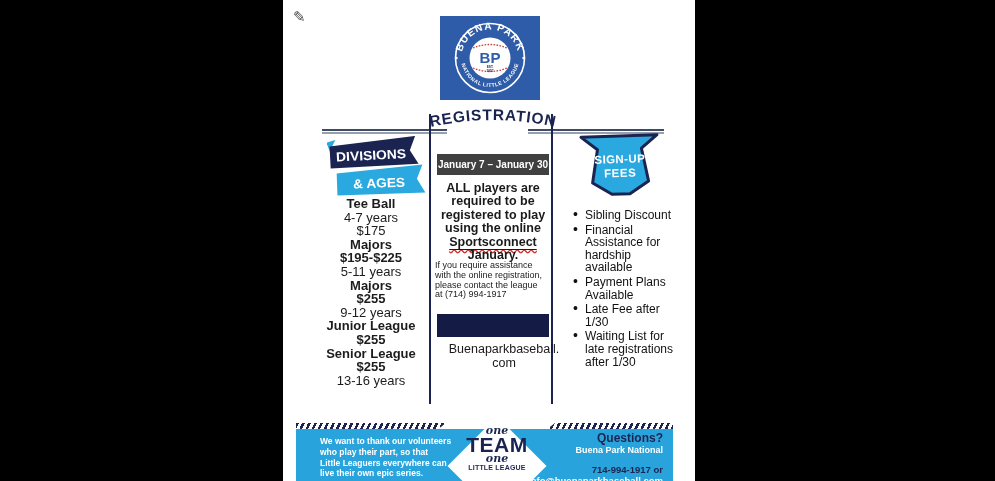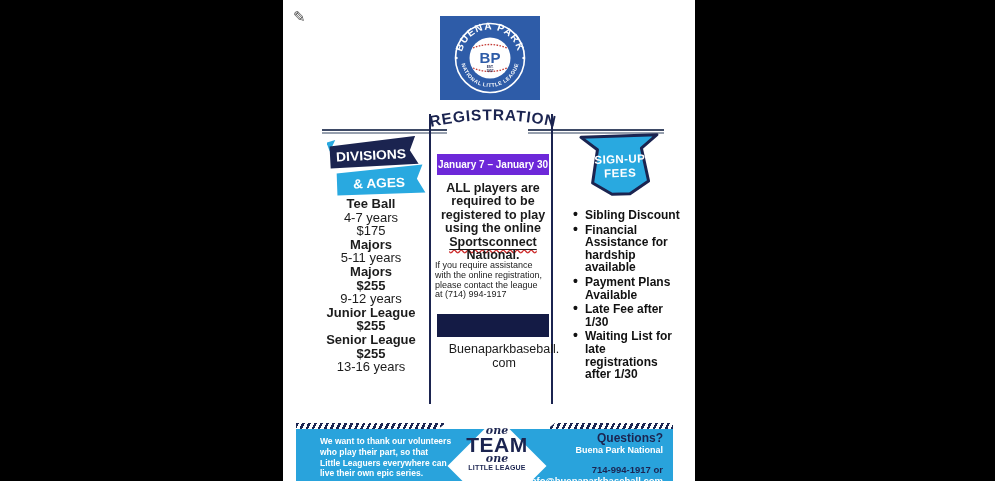--- a/index.html
+++ b/index.html
@@ -20,36 +20,36 @@
   .dline-right { left:245px; top:129px; width:136px; }
   .vline { width:2px; background:#1b2450; top:114px; height:290px; }
   .vline-1 { left:146px; } .vline-2 { left:268px; }
 
   .pennants { left:44px; top:136px; }
 
   .div-list { left:14px; top:197px; width:148px; text-align:center;
               font-size:13px; line-height:13.6px; color:#1c1c1c; }
   .div-list .b { font-weight:bold; }
 
-  .date-bar { left:154px; top:154px; width:112px; height:21px; background:#6d28d9;
+  .date-bar { left:154px; top:154px; width:112px; height:21px; background:#404040;
               color:#fff; font-size:10px; font-weight:bold; line-height:21px;
               text-align:center; }
   .notice { left:147px; top:182px; width:126px; text-align:center;
             font-size:12.5px; font-weight:bold; line-height:13.4px; color:#1a1a1a; }
   .wavy { text-decoration:underline wavy #cc2b2b; text-underline-offset:2.5px; }
   .ul   { text-decoration:underline solid #1a1a1a; }
   .assist { left:152px; top:261px; width:112px; font-size:9px; line-height:9.8px;
             color:#222; text-align:left; }
   .navy-bar2 { left:154px; top:314px; width:112px; height:23px; background:#141b45; }
   .website { left:158px; top:342px; width:126px; text-align:center;
              font-size:12.5px; line-height:14px; color:#1a1a1a; }
 
   .keystone { left:296px; top:130px; }
   .fees { left:288px; top:209px; width:110px; list-style:none; }
-  .fees li { position:relative; padding-left:14px; font-size:12px; font-weight:bold;
+  .fees li { position:relative; padding-left:14px; font-size:12px; font-weight:normal;
              line-height:12.6px; color:#111; margin-bottom:2px; }
   .fees li::before { content:"•"; position:absolute; left:2px; top:-1px; font-size:14px; }
 
   .banner { left:13px; top:423px; width:377px; height:70px; }
   .hatch { position:absolute; top:0; height:7px;
            background:repeating-linear-gradient(115deg,#1b2450 0px,#1b2450 2.5px,#fff 2.5px,#fff 5.5px); }
   .hatch-left  { left:0;     width:150px; clip-path:polygon(0 0,100% 0,calc(100% - 9px) 100%,0 100%); }
   .hatch-right { left:250px; width:127px; clip-path:polygon(9px 0,100% 0,100% 100%,0 100%); }
   .banner-body { position:absolute; left:0; top:6px; width:377px; height:64px; background:#29a3dc; }
   .vol-text { position:absolute; left:24px; top:13px; font-size:8.5px; font-weight:bold;
@@ -127,34 +127,35 @@
         <polygon points="10,36 96,30 90,44 98,58 10,58" fill="#29a9e0"></polygon>
         <text x="26" y="51.5" font-size="13" font-weight="bold" fill="#ffffff" textLength="52" lengthAdjust="spacingAndGlyphs">&amp; AGES</text>
       </g>
     </svg>
 
     <div class="abs div-list">
       <div class="b">Tee Ball</div>
       <div>4-7 years</div>
       <div>$175</div>
       <div class="b">Majors</div>
+      <div class="b">$195-$225</div>
       <div>5-11 years</div>
       <div class="b">Majors</div>
       <div class="b">$255</div>
       <div>9-12 years</div>
       <div class="b">Junior League</div>
       <div class="b">$255</div>
       <div class="b">Senior League</div>
       <div class="b">$255</div>
       <div>13-16 years</div>
     </div>
 
     <div class="abs date-bar">January 7 – January 30</div>
 
-    <div class="abs notice"><span>ALL players are required to be registered to play using the online </span><span class="wavy"><span class="ul">Sportsconnect</span></span><span> National.</span></div>
+    <div class="abs notice"><span>ALL players are required to be registered to play using the online </span><span class="wavy"><span class="ul">Sportsconnect</span></span><span> January.</span></div>
 
     <div class="abs assist">If you require assistance with the online registration, please contact the league at (714) 994-1917</div>
 
     <div class="abs navy-bar2"></div>
 
     <div class="abs website">
       <div>Buenaparkbaseball.</div>
       <div>com</div>
     </div>
 

